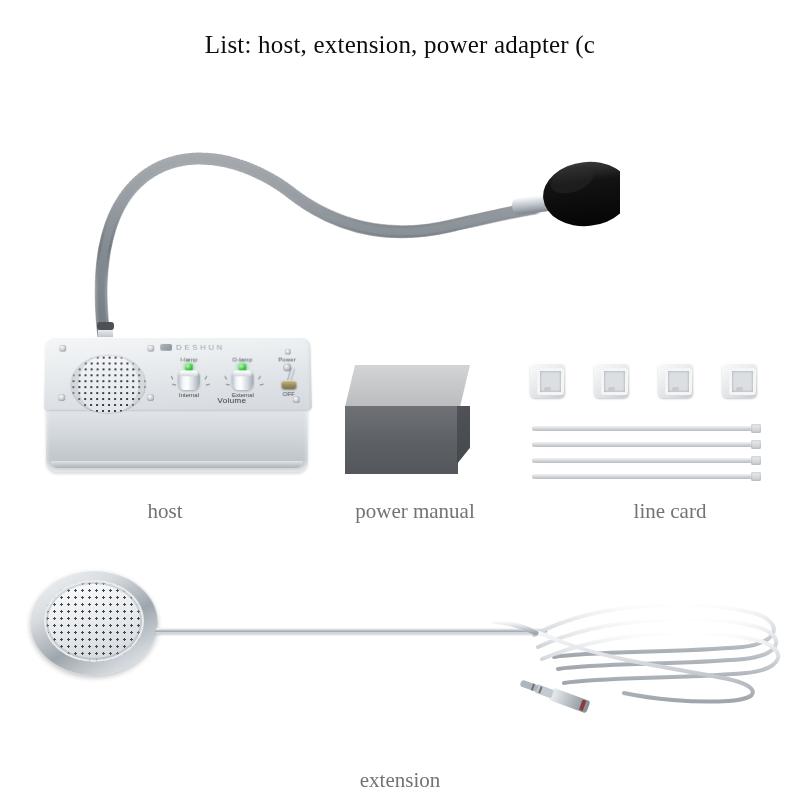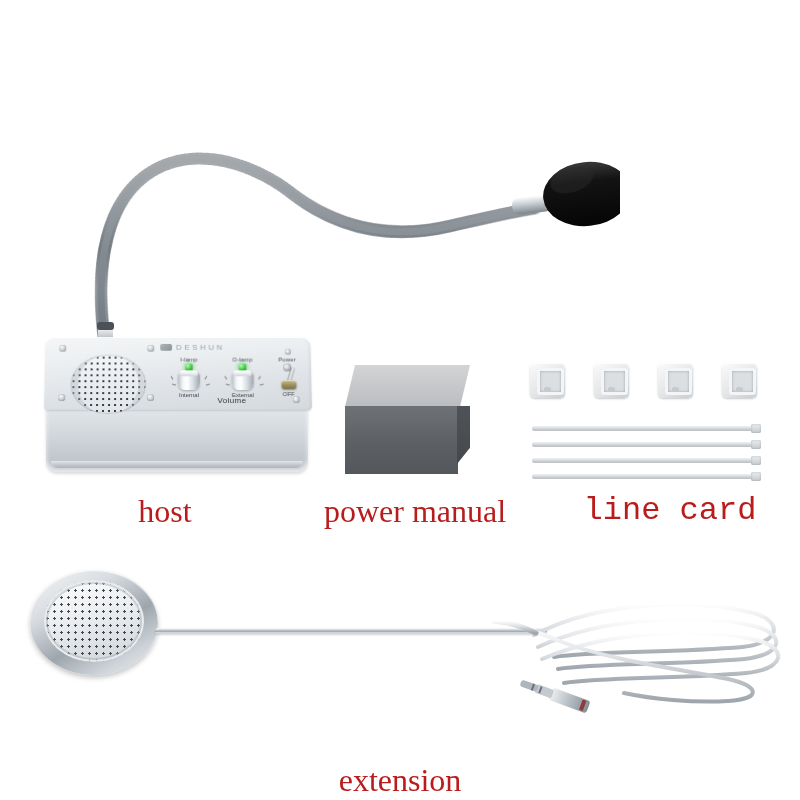--- a/index.html
+++ b/index.html
@@ -26,29 +26,29 @@
     font-size: 25px;
     line-height: 34px;
     letter-spacing: 0.2px;
     color: #0d0d0d;
   }
   #header-text .hline { display: block; white-space: pre; }
 
   
   .caption {
     position: absolute;
-    font-size: 32px;
+    font-size: 21px;
     line-height: 30px;
-    color: #b91c1c;
+    color: #737373;
     text-align: center;
     white-space: nowrap;
   }
   #cap-host      { left: 70px;  top: 496px; width: 190px; }
   #cap-adapter   { left: 285px; top: 496px; width: 260px; }
-  #cap-linecard  { left: 560px; top: 496px; width: 220px; font-family: Liberation Mono, monospace; }
+  #cap-linecard  { left: 560px; top: 496px; width: 220px; }
   #cap-extension { left: 250px; top: 765px; width: 300px; }
 
   
   #host-unit {
     position: absolute;
     left: 44px;
     top: 336px;
     width: 272px;
     height: 150px;
   }
@@ -340,20 +340,21 @@
     border-radius: 3px;
     background: linear-gradient(180deg,#ffffff 0%, #d9dee2 25%, #9fa7ae 55%, #e8ebee 85%, #b9c0c6 100%);
     box-shadow: 0 1px 2px rgba(0,0,0,0.18);
   }
   #ext-cable { position: absolute; left: 470px; top: 35px; width: 300px; height: 125px; }
 </style>
 </head>
 <body>
 
 <div id="header-text">
+  <span class="hline">List: host, extension, power adapter (c</span>
 </div>
 
 <div id="gooseneck">
   <svg width="560" height="220" viewBox="0 0 560 220">
     <defs>
       <linearGradient id="neckG" x1="0" y1="0" x2="0" y2="1">
         <stop offset="0%" stop-color="#ffffff"></stop>
         <stop offset="22%" stop-color="#e3e7ea"></stop>
         <stop offset="48%" stop-color="#8d949b"></stop>
         <stop offset="70%" stop-color="#cfd5da"></stop>

